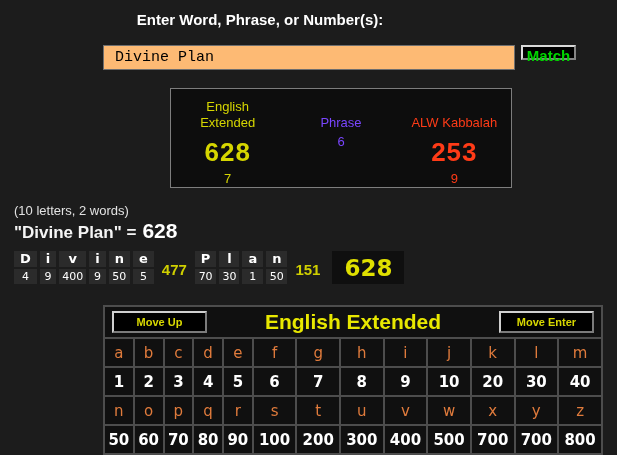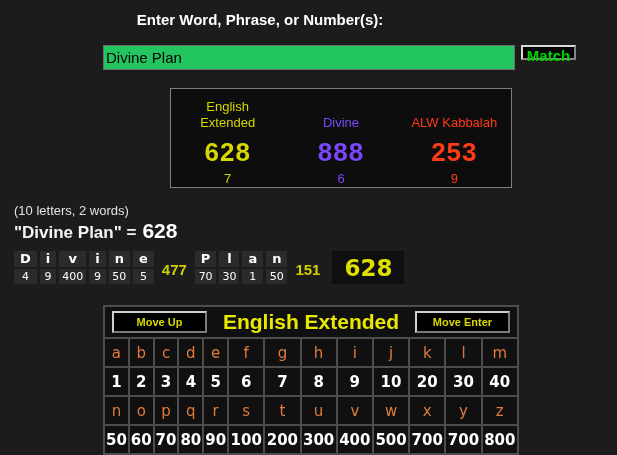--- a/index.html
+++ b/index.html
@@ -4,22 +4,22 @@
 <style>
   * { margin:0; padding:0; box-sizing:border-box; }
   body { background:#1c1c1c; }
   .canvas { position:relative; width:617px; height:455px; background:#1c1c1c; overflow:hidden;
             font-family:"Liberation Sans", sans-serif; }
 
   
   .page-title { position:absolute; top:11px; left:4px; width:512px; text-align:center;
                 color:#ffffff; font-weight:bold; font-size:15px; }
   .phrase-input { position:absolute; left:103px; top:45px; width:412px; height:25px;
-                  background:#22c55e; color:#000; border:1px solid #6e6e6e;
-                  font-family:Liberation Sans, sans-serif; font-size:15px; padding:2px 2px; }
+                  background:#fdba74; color:#000; border:1px solid #6e6e6e;
+                  font-family:Liberation Mono, monospace; font-size:15px; padding:2px 11px; }
   .match-btn { position:absolute; left:521px; top:45px; height:15px; min-width:55px;
                background:#000; color:#00d400; font-weight:bold; font-size:15px;
                border:2px outset #d9d9d9; font-family:"Liberation Sans", sans-serif; cursor:pointer; }
 
   
   .results-box { position:absolute; left:170px; top:88px; width:342px; height:100px;
                  background:#0d0d0d; border:1px solid #7d7d7d; display:flex; }
   .res-col { flex:1; display:flex; flex-direction:column; align-items:center; padding-top:9px; }
   .res-label { height:33px; display:flex; align-items:flex-end; justify-content:center;
                font-size:13px; text-align:center; line-height:1.22; }
@@ -43,21 +43,21 @@
   .bd-letter { background:#2b2b2b; color:#fff; font-family:"DejaVu Sans", sans-serif;
                font-size:13px; font-weight:bold; text-align:center; padding:0 6px; line-height:16px; }
   .bd-val { background:#2b2b2b; color:#fff; font-family:"DejaVu Sans", sans-serif;
             font-size:11px; text-align:center; padding:0 3px; line-height:15px; margin-top:2px; }
   .bd-sum { align-self:center; color:#cfcf00; font-weight:bold; font-size:15px; margin:4px 8px 0 5px; }
   .bd-total { background:#0f0f0f; color:#e0e000; font-weight:bold; font-size:23px;
               display:flex; align-items:center; padding:0 12px; margin-left:4px;
               font-family:"DejaVu Sans", sans-serif; }
 
   
-  .cipher { position:absolute; left:103px; top:305px; width:416px;
+  .cipher { position:absolute; left:103px; top:305px; width:500px;
             border-collapse:separate; border-spacing:2px; background:#4d4d4d;
             font-family:"DejaVu Sans", sans-serif; }
   .cipher td { background:#101010; text-align:center; }
   .cipher td.hdr { height:30px; }
   .hdr-flex { display:flex; justify-content:space-between; align-items:center; padding:0 7px; }
   .move-btn { background:#000; color:#d8d800; font-weight:bold; font-size:11px;
               border:2px outset #cfcfcf; width:95px; padding:3px 0; cursor:pointer;
               font-family:"Liberation Sans", sans-serif; }
   .tbl-title { color:#e8e800; font-weight:bold; font-size:21px;
                font-family:"Liberation Sans", sans-serif; }
@@ -74,22 +74,21 @@
   <input class="phrase-input" type="text" value="Divine Plan" style="">
   <button class="match-btn">Match</button>
 
   <div class="results-box">
     <div class="res-col res-ee">
       <div class="res-label">English Extended</div>
       <div class="res-value">628</div>
       <div class="res-reduced">7</div>
     </div>
     <div class="res-col res-jw">
-      <div class="res-label">Divine</div>
-      <div class="res-value">888</div>
+      <div class="res-label">Phrase</div>
       <div class="res-reduced">6</div>
     </div>
     <div class="res-col res-alw">
       <div class="res-label">ALW Kabbalah</div>
       <div class="res-value">253</div>
       <div class="res-reduced">9</div>
     </div>
   </div>
 
   <div class="lw-note">(10 letters, 2 words)</div>

